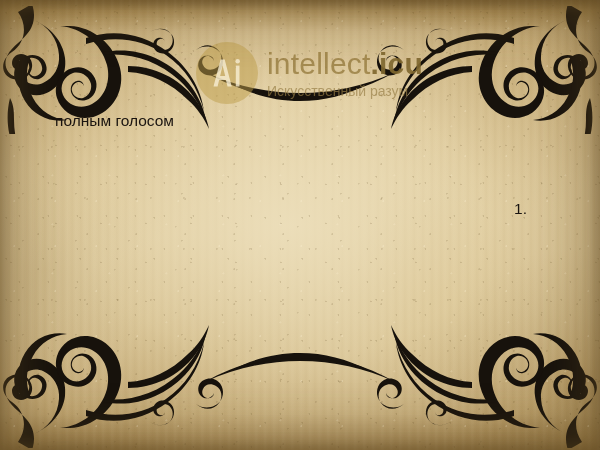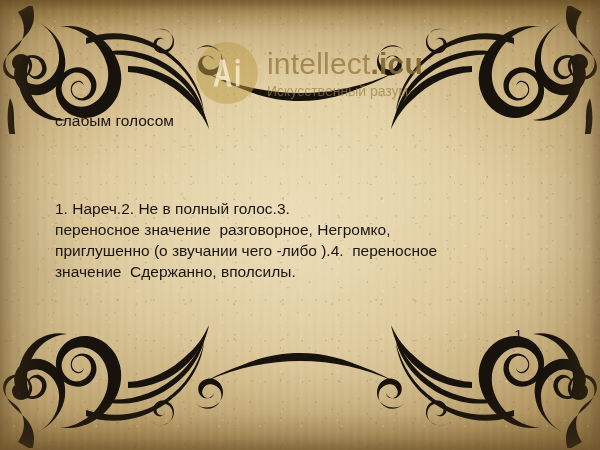--- a/index.html
+++ b/index.html
@@ -192,24 +192,20 @@
         </g>
       </svg>
     </div>
     <div id="wm-text">
       <div id="wm-title"><span>intellect</span><span class="bold">.icu</span></div>
       <div id="wm-sub">Искусственный  разум</div>
     </div>
   </div>
 
   <div id="content">
-    <p id="lead" class="para">слабым голосом</p>
-    <p class="para">1. Нареч.2. Не в полный голос.3.
-переносное значение  разговорное, Негромко,
-приглушенно (о звучании чего -либо ).4.  переносное
-значение  Сдержанно, вполсилы.</p>
+    <p id="lead" class="para">полным голосом</p>
     <p class="para"><span class="rightnum">1.</span></p>
     
     
   </div>
 
   <div id="vignette"></div>
 </div>
 
 </body></html>

